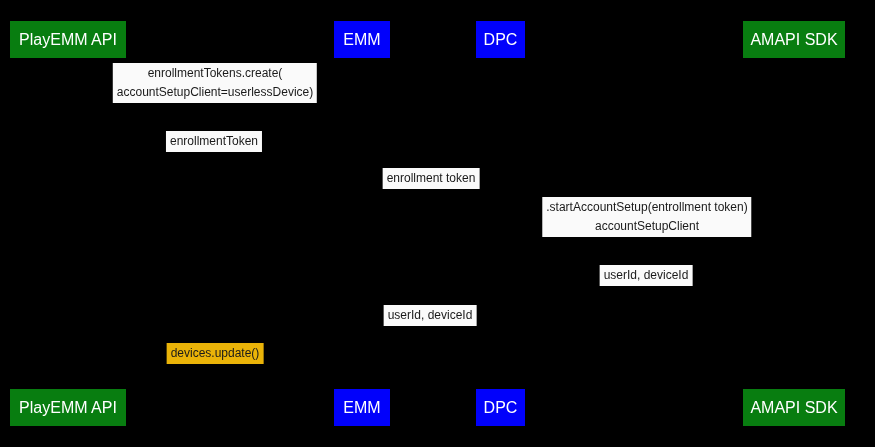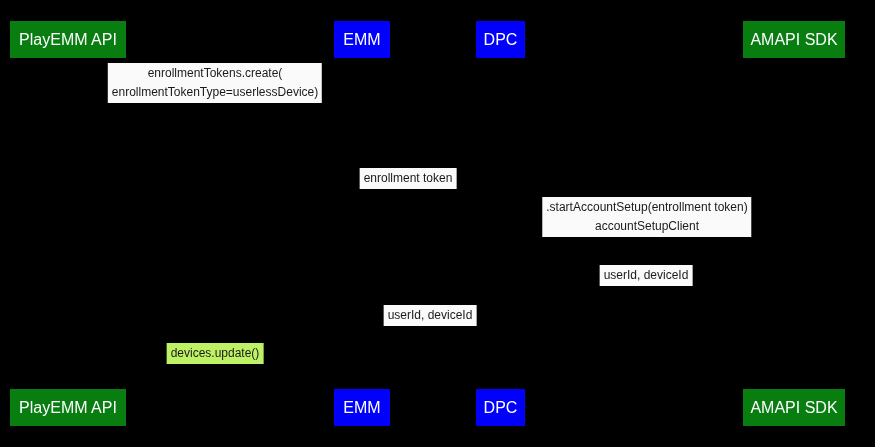--- a/index.html
+++ b/index.html
@@ -44,31 +44,34 @@
     <div class="actor" style="left: 10px; width: 116px; top: 21px; height: 37px; background: rgb(8, 125, 16); color: rgb(255, 255, 255);">PlayEMM API</div>
     <div class="actor" style="left: 10px; width: 116px; top: 389px; height: 37px; background: rgb(8, 125, 16); color: rgb(255, 255, 255);">PlayEMM API</div>
     <div class="actor" style="left: 334px; width: 56px; top: 21px; height: 37px; background: rgb(1, 1, 251); color: rgb(255, 255, 255);">EMM</div>
     <div class="actor" style="left: 334px; width: 56px; top: 389px; height: 37px; background: rgb(1, 1, 251); color: rgb(255, 255, 255);">EMM</div>
     <div class="actor" style="left: 476px; width: 49px; top: 21px; height: 37px; background: rgb(1, 1, 251); color: rgb(255, 255, 255);">DPC</div>
     <div class="actor" style="left: 476px; width: 49px; top: 389px; height: 37px; background: rgb(1, 1, 251); color: rgb(255, 255, 255);">DPC</div>
     <div class="actor" style="left: 743px; width: 102px; top: 21px; height: 37px; background: rgb(8, 125, 16); color: rgb(255, 255, 255);">AMAPI SDK</div>
     <div class="actor" style="left: 743px; width: 102px; top: 389px; height: 37px; background: rgb(8, 125, 16); color: rgb(255, 255, 255);">AMAPI SDK</div>
     <div class="msg" style="left: 215px; top: 63px; background: rgb(250, 250, 250); color: rgb(26, 26, 26);">
       <div>enrollmentTokens.create(</div>
-      <div>enrollmentTokenType=userlessDevice)</div>
+      <div>accountSetupClient=userlessDevice)</div>
     </div>
-    <div class="msg" style="left: 408px; top: 168px; background: rgb(250, 250, 250); color: rgb(26, 26, 26);">
+    <div class="msg" style="left: 214px; top: 131px; background: rgb(250, 250, 250); color: rgb(26, 26, 26);">
+      <div>enrollmentToken</div>
+    </div>
+    <div class="msg" style="left: 431px; top: 168px; background: rgb(250, 250, 250); color: rgb(26, 26, 26);">
       <div>enrollment token</div>
     </div>
     <div class="msg" style="left: 647px; top: 197px; background: rgb(250, 250, 250); color: rgb(26, 26, 26);">
       <div>.startAccountSetup(entrollment token)</div>
       <div>accountSetupClient</div>
     </div>
     <div class="msg" style="left: 646px; top: 265px; background: rgb(250, 250, 250); color: rgb(26, 26, 26);">
       <div>userId, deviceId</div>
     </div>
     <div class="msg" style="left: 430px; top: 305px; background: rgb(250, 250, 250); color: rgb(26, 26, 26);">
       <div>userId, deviceId</div>
     </div>
-    <div class="msg" style="left: 215px; top: 343px; background: #bef264; color: rgb(26, 26, 26);">
+    <div class="msg" style="left: 215px; top: 343px; background: #eab308; color: rgb(26, 26, 26);">
       <div>devices.update()</div>
     </div>
   </div>
 
 </body></html>

